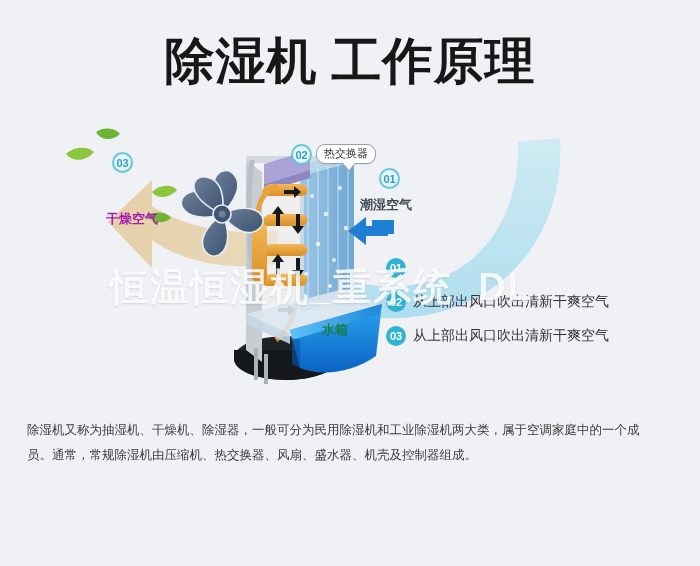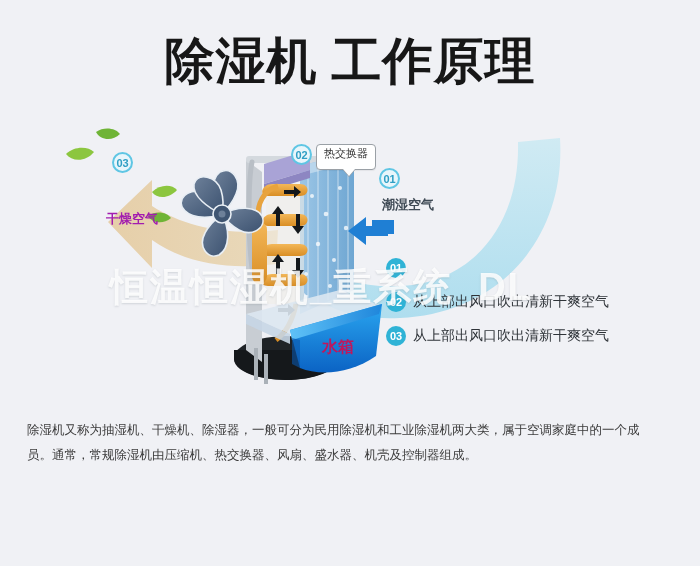--- a/index.html
+++ b/index.html
@@ -44,22 +44,22 @@
 
   
   .fan { position: absolute; left: 168px; top: 42px; width: 108px; height: 108px; }
 
   
   .bubble {
     position: absolute;
     left: 316px; top: 26px;
     background: #ffffff;
     border: 1.4px solid #9aa0a6;
-    border-radius: 4px;
-    padding: 2px 7px 9px 7px;
+    border-radius: 9px;
+    padding: 2px 7px 3px 7px;
     font-size: 11px;
     color: #333;
     line-height: 1.15;
     white-space: nowrap;
     box-shadow: 0 1px 1px rgba(0,0,0,.06);
   }
   .bubble:after {
     content:"";
     position:absolute;
     left: 26px; bottom: -7px;
@@ -89,22 +89,22 @@
   .badge.b01 { left: 379px; top: 50px; }
 
   .stage-label {
     position: absolute;
     font-size: 13px;
     font-weight: bold;
     color: #6d5a44;
     white-space: nowrap;
   }
   .label-dry  { left: 106px; top: 92px; color:#a21caf; }
-  .label-wet  { left: 382px; top: 78px; color:#3f4a55;text-align:center; }
-  .label-tank { left: 322px; top: 219px; color:#be185d; font-size:16px; }
+  .label-wet  { left: 360px; top: 78px; color:#3f4a55;text-align:center; }
+  .label-tank { left: 322px; top: 203px; color:#15803d; font-size:13px; }
 
   
   .steps {
     position: absolute;
     left: 386px; top: 251px;
     width: 300px;
   }
   .step-row {
     display: flex;
     align-items: center;

